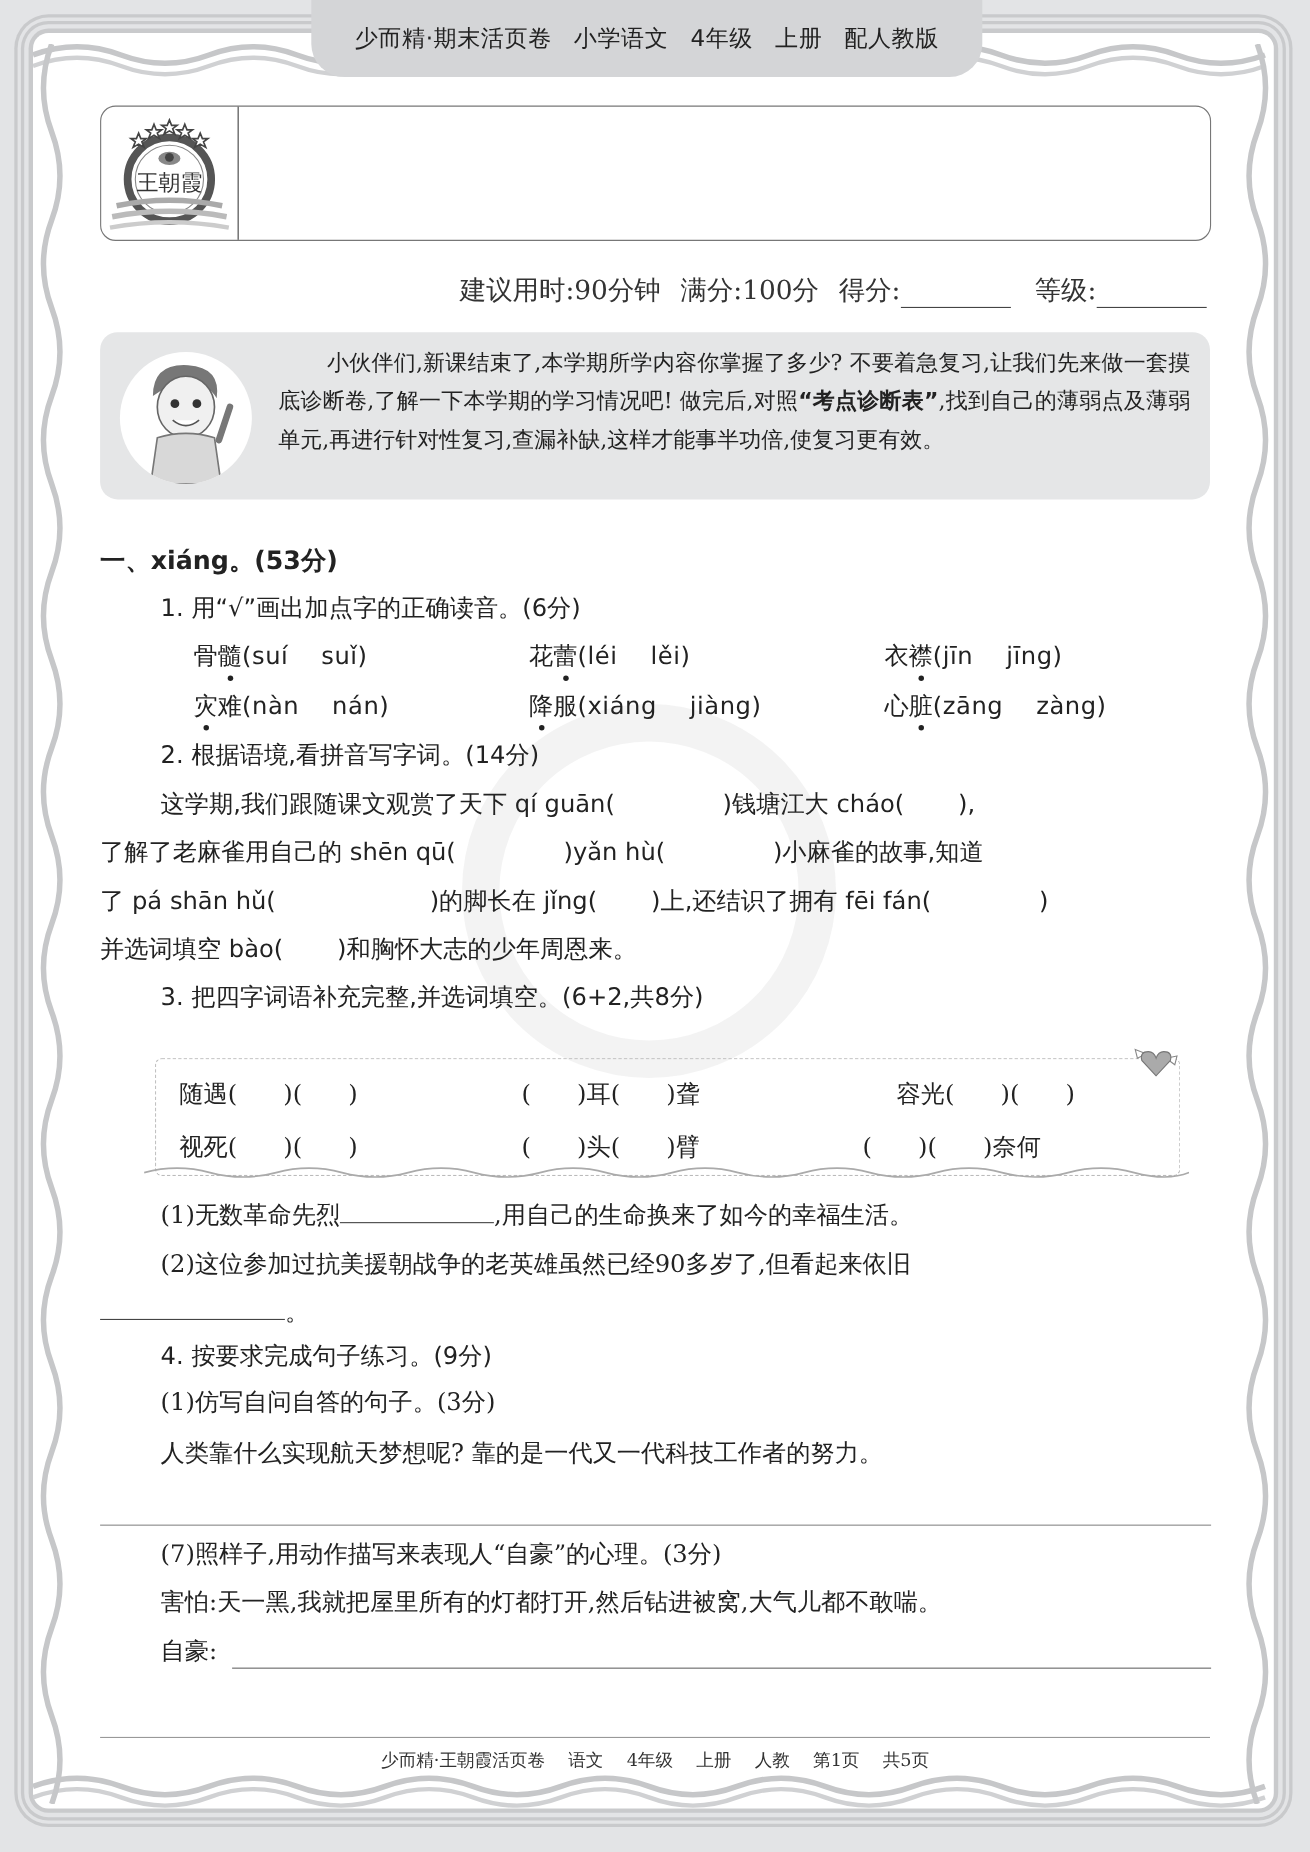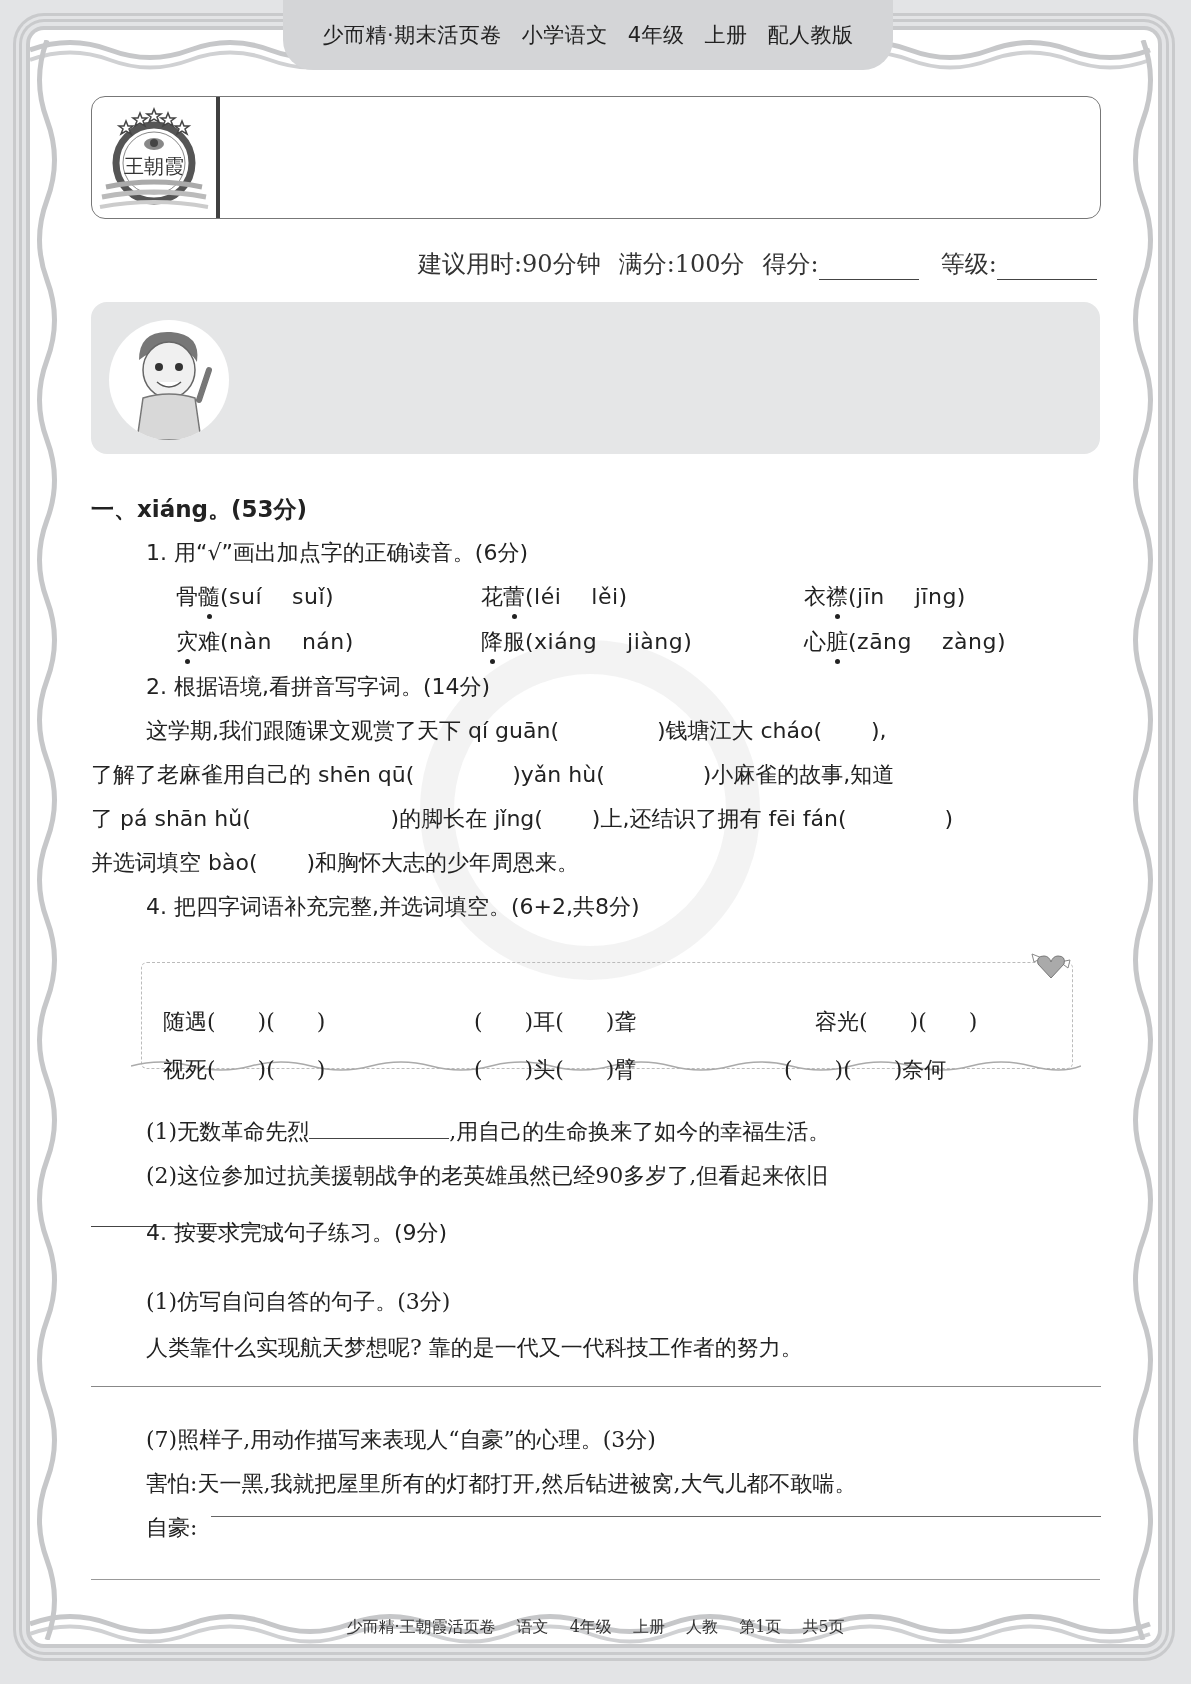--- a/index.html
+++ b/index.html
@@ -23,21 +23,21 @@
     font-family:"DejaVu Sans","Liberation Sans",sans-serif;
     font-size:21px; color:#222; letter-spacing:0.5px;
   }
   .tab-header span { margin:0 10px; }
   .title-box {
     position:absolute; left:91px; top:96px; width:1008px; height:121px;
     border:1.5px solid #777; border-radius:14px; background:#fff;
   }
   .logo-area {
     position:absolute; left:0; top:0; width:124px; height:121px;
-    border-right:4px solid #404040;
+    border-right:1px solid #404040;
   }
   .main-title {
     position:absolute; left:130px; right:0; top:0; height:121px;
     display:flex; align-items:center; justify-content:center;
     font-family:"DejaVu Sans","Liberation Sans",sans-serif;
     font-weight:bold; font-size:34px; letter-spacing:2px; color:#1a1a1a;
   }
   .meta-row {
     position:absolute; left:418px; top:248px; width:682px;
     font-size:24px; color:#333; display:flex; align-items:flex-end;
@@ -69,21 +69,21 @@
   .dot-char { position:relative; display:inline-block; }
   .dot-char::after {
     content:""; position:absolute; left:50%; bottom:-7px; width:5px; height:5px;
     margin-left:-2.5px; border-radius:50%; background:#222;
   }
   .py { letter-spacing:0.5px; }
   .fill-box {
     position:absolute; left:50px; top:468px; width:930px; height:105px;
     border:1.5px dashed #bbb; border-radius:6px;
   }
-  .serif { font-family:"DejaVu Serif","Liberation Serif",serif;margin-top:27px; }
+  .serif { font-family:"DejaVu Serif","Liberation Serif",serif; }
   .uline { display:inline-block; border-bottom:1.3px solid #444; vertical-align:baseline; height:1px; }
   .hr-line { position:absolute; height:0; border-top:1.5px solid #888; }
   .footer-line { position:absolute; left:91px; top:1579px; width:1009px; border-top:1.5px solid #999; }
   .footer {
     position:absolute; left:0; width:1191px; top:1590px; text-align:center;
     font-size:16px; color:#333;
   }
   .footer span { margin:0 8px; }
   .watermark {
     position:absolute; left:420px; top:640px; width:340px; height:340px;
@@ -154,20 +154,21 @@
     <svg width="120" height="120" viewBox="0 0 120 120">
       <path d="M30 40 Q 30 10 62 12 Q 92 14 88 42 Q 80 28 62 30 Q 42 30 30 40Z" fill="#777"></path>
       <ellipse cx="60" cy="50" rx="26" ry="28" fill="#f0f0f0" stroke="#666" stroke-width="1.5"></ellipse>
       <circle cx="50" cy="47" r="4" fill="#333"></circle>
       <circle cx="70" cy="47" r="4" fill="#333"></circle>
       <path d="M48 62 Q 60 72 72 62" fill="#fff" stroke="#555" stroke-width="1.5"></path>
       <path d="M34 78 Q 60 70 86 78 L 92 120 L 28 120 Z" fill="#d8d8d8" stroke="#777" stroke-width="1.5"></path>
       <path d="M90 80 L 100 50" stroke="#777" stroke-width="6" stroke-linecap="round"></path>
     </svg>
   </div>
+  <div class="intro-text"><span class="indent"></span><span>小伙伴们,新课结束了,本学期所学内容你掌握了多少? 不要着急复习,让我们先来做一套摸底诊断卷,了解一下本学期的学习情况吧! 做完后,对照</span><b>“考点诊断表”</b><span>,找到自己的薄弱点及薄弱单元,再进行针对性复习,查漏补缺,这样才能事半功倍,使复习更有效。</span></div>
 </div>
 
 <div class="watermark"></div>
 
 <div class="content">
   <div class="sec-title">一、xiáng。(53分)</div>
 
   <div class="abs" style="left:55px;top:44px">1. 用“√”画出加点字的正确读音。(6分)</div>
 
   <div class="pinyin-cell" style="left:85px;top:88px">
@@ -188,21 +189,21 @@
   <div class="pinyin-cell" style="left:713px;top:133px">
     <span>心</span><span class="dot-char">脏</span><span></span><span class="py" style="white-space:pre">(zāng    zàng)</span>
   </div>
 
   <div class="abs" style="left:55px;top:178px">2. 根据语境,看拼音写字词。(14分)</div>
   <div class="abs" style="left:55px;top:222px;white-space:pre">这学期,我们跟随课文观赏了天下 qí guān(              )钱塘江大 cháo(       ),</div>
   <div class="abs" style="left:0;top:266px;white-space:pre">了解了老麻雀用自己的 shēn qū(              )yǎn hù(              )小麻雀的故事,知道</div>
   <div class="abs" style="left:0;top:310px;white-space:pre">了 pá shān hǔ(                    )的脚长在 jǐng(       )上,还结识了拥有 fēi fán(              )</div>
   <div class="abs" style="left:0;top:354px;white-space:pre">并选词填空 bào(       )和胸怀大志的少年周恩来。</div>
 
-  <div class="abs" style="left:55px;top:398px">4. 把四字词语补充完整,并选词填空。(6+2,共8分)</div>
+  <div class="abs" style="left:55px;top:398px">3. 把四字词语补充完整,并选词填空。(6+2,共8分)</div>
 
   <div class="fill-box" style="left:50px;top:468px"></div>
   <svg class="abs" style="left:937px;top:452px" width="46" height="36" viewBox="0 0 46 36">
     <path d="M4 8 L14 12 L6 16 Z" fill="#fff" stroke="#888"></path>
     <path d="M42 14 L32 16 L40 22 Z" fill="#fff" stroke="#888"></path>
     <path d="M23 32 L10 18 Q 8 10 16 10 Q 21 10 23 16 Q 25 10 30 10 Q 38 10 36 18 Z" fill="#aaa" stroke="#777"></path>
   </svg>
   <svg class="abs" style="left:40px;top:560px" width="950" height="24" viewBox="0 0 950 24">
     <path d="M0 12 Q 30 4 60 12 T 120 12 T 180 12 T 240 12 T 300 12 T 360 12 T 420 12 T 480 12 T 540 12 T 600 12 T 660 12 T 720 12 T 780 12 T 840 12 T 900 12 T 950 12" fill="none" stroke="#aaa" stroke-width="1.5"></path>
   </svg>

